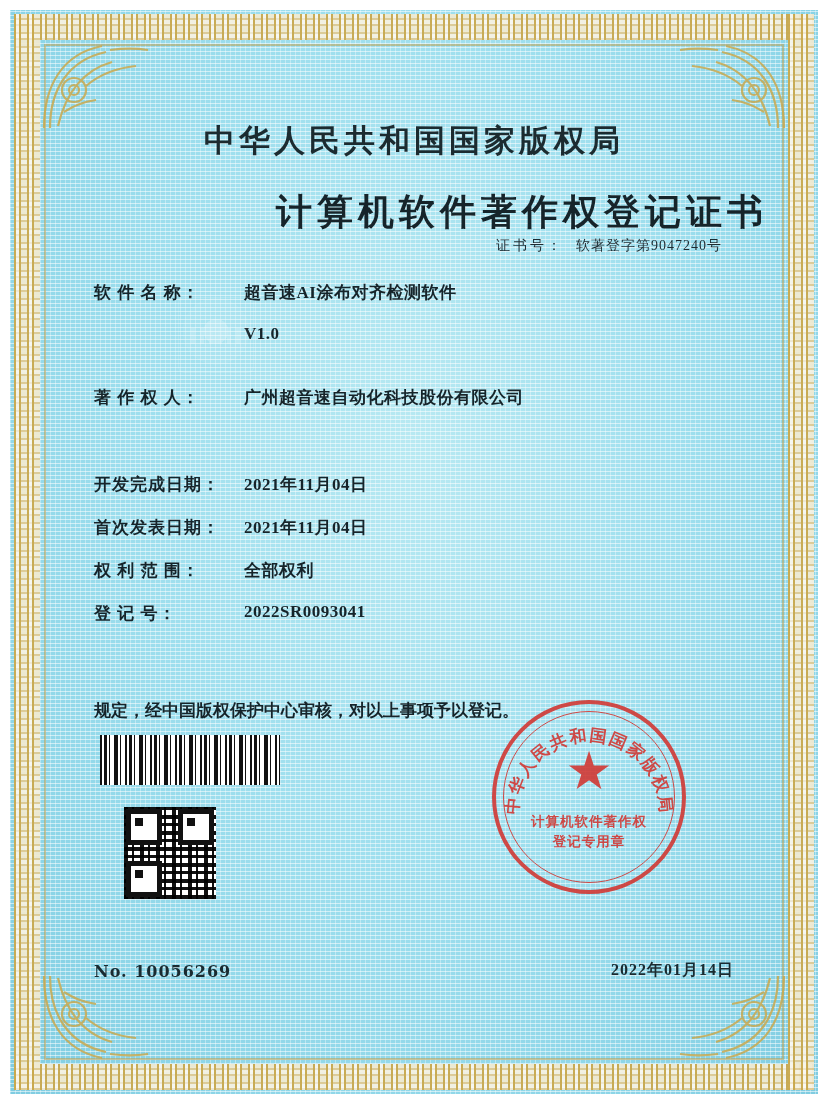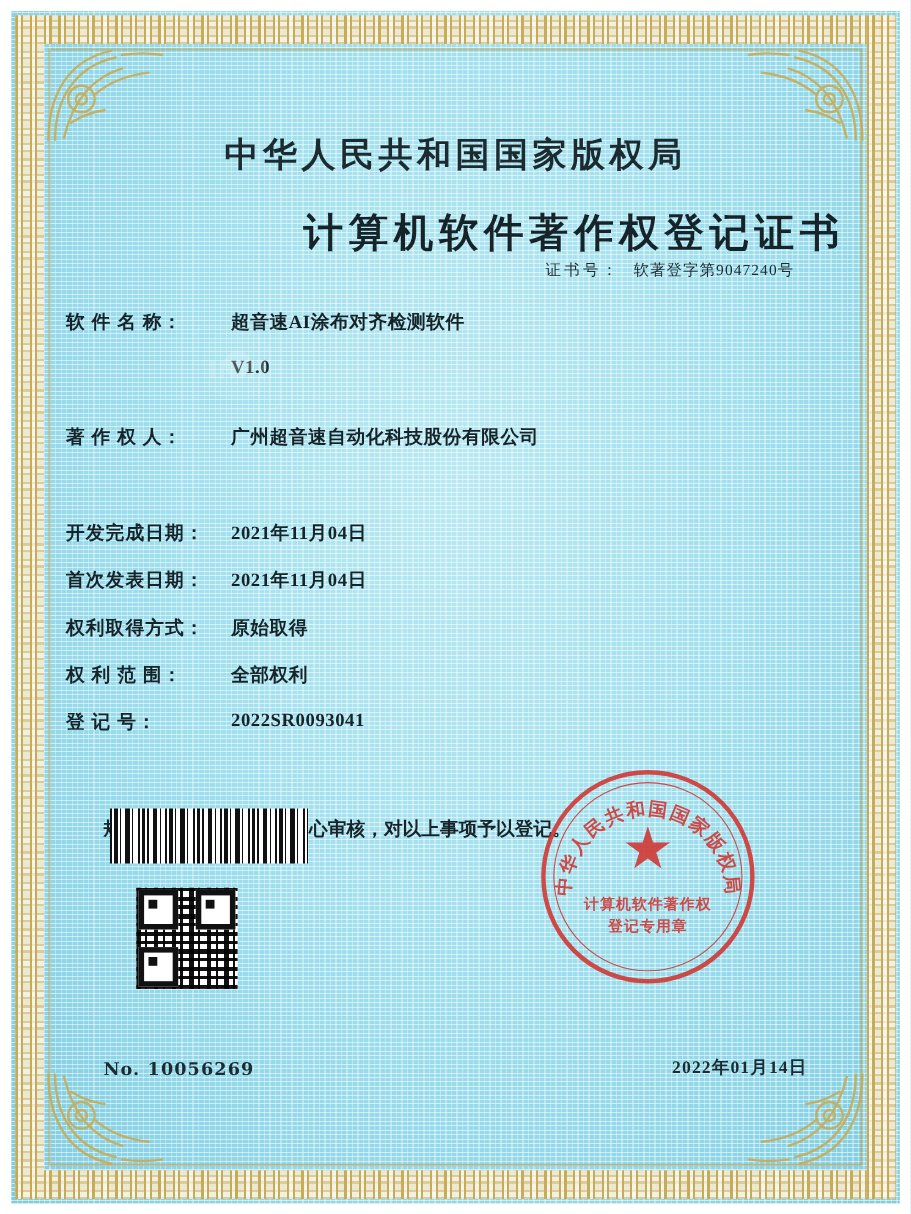--- a/index.html
+++ b/index.html
@@ -120,20 +120,21 @@
     text-align: right;
     padding-right: 46px;
     font-size: 14px;
     color: #1e2b31;
     letter-spacing: 1px;
   }
   .cert-no-line .label { letter-spacing: 3px; margin-right: 12px; }
 
   .fields {
     margin-top: 26px;
+    padding-left: 34px;
     padding-right: 34px;
   }
   .field-row {
     display: flex;
     align-items: flex-start;
     margin-bottom: 20px;
     font-size: 17px;
     color: #16242a;
   }
   .field-label {
@@ -388,24 +389,20 @@
       <div class="field-row">
         <div class="field-label">开发完成日期：</div>
         <div class="field-value">2021年11月04日</div>
       </div>
 
       <div class="field-row">
         <div class="field-label">首次发表日期：</div>
         <div class="field-value">2021年11月04日</div>
       </div>
 
-      <div class="field-row">
-        <div class="field-label">权利取得方式：</div>
-        <div class="field-value">原始取得</div>
-      </div>
 
       <div class="field-row">
         <div class="field-label">权 利 范 围：</div>
         <div class="field-value">全部权利</div>
       </div>
 
       <div class="field-row">
         <div class="field-label">登 记 号：</div>
         <div class="field-value">2022SR0093041</div>
       </div>

